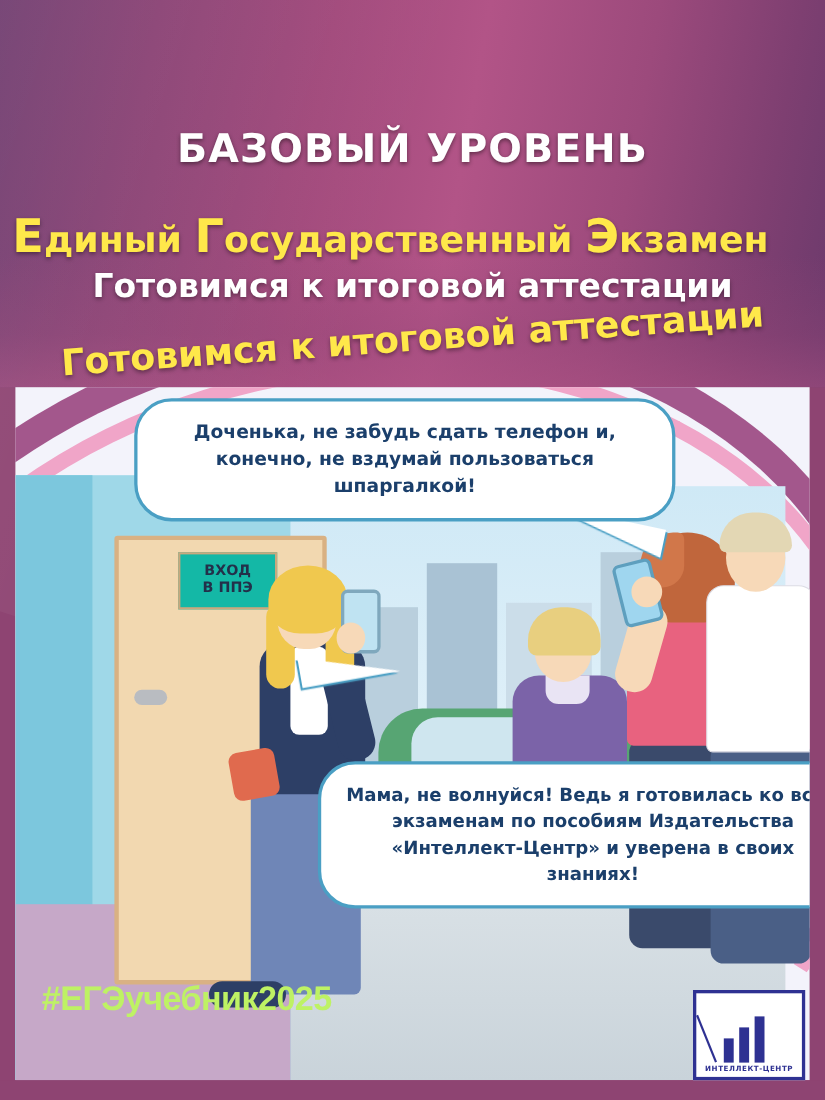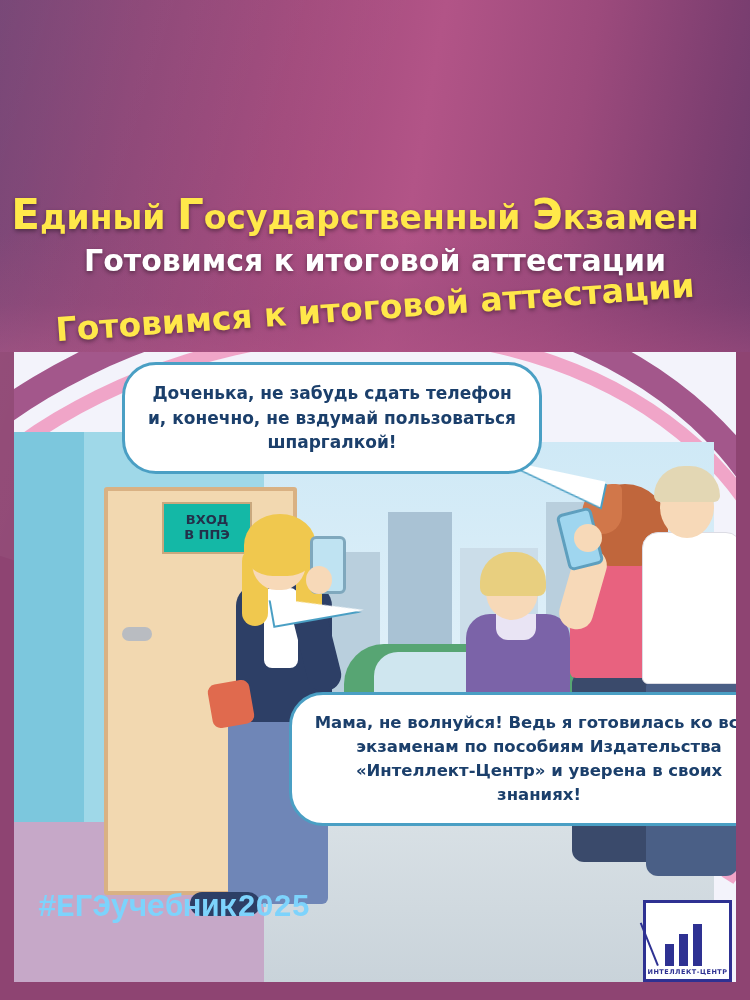--- a/index.html
+++ b/index.html
@@ -290,21 +290,21 @@
     box-sizing: border-box;
     color: #1b3f6b;
     text-align: center;
     font-weight: 700;
     font-family: "DejaVu Sans", sans-serif;
     line-height: 1.45;
   }
   .bubble-top {
     left: 108px;
     top: 10px;
-    width: 420px;
+    width: 492px;
     padding: 16px 22px;
     font-size: 17px;
   }
   .bubble-bottom {
     left: 275px;
     top: 340px;
     width: 500px;
     padding: 16px 22px;
     font-size: 16.5px;
     border-color: #4a9fc4;
@@ -334,32 +334,32 @@
   .bottom-band {
     position: absolute;
     left: 0; top: 982px;
     width: 750px; height: 18px;
     background: #8e4472;
   }
   .hashtag {
     position: absolute;
     left: 38px;
     top: 890px;
-    color: #7dd3fc;
+    color: #bef264;
     font-size: 31px;
     font-weight: 700;
-    font-family: Liberation Mono, monospace;
+    font-family: Liberation Sans, sans-serif;
     letter-spacing: -0.5px;
     z-index: 5;
   }
   .logo {
     position: absolute;
     right: 18px;
     bottom: 18px;
-    width: 89px;
+    width: 102px;
     height: 82px;
     border: 3px solid #2e3192;
     box-sizing: border-box;
     background: #ffffff;
     z-index: 5;
     display: flex;
     flex-direction: column;
     align-items: center;
     justify-content: flex-end;
   }
@@ -396,20 +396,21 @@
   }
 </style>
 </head>
 <body>
 
 <div class="cover">
 
   <div class="top-band"></div>
   <div class="sheen"></div>
 
+  <div class="title-sub">БАЗОВЫЙ УРОВЕНЬ</div>
 
   <div class="title-exam">
     <span class="big">Е</span><span>диный </span><span class="big">Г</span><span>осударственный </span><span class="big">Э</span><span>кзамен</span>
   </div>
 
   <div class="title-prep">Готовимся к итоговой аттестации</div>
   <div class="title-prep2">Готовимся к итоговой аттестации</div>
 
   <div class="illustration">
 

